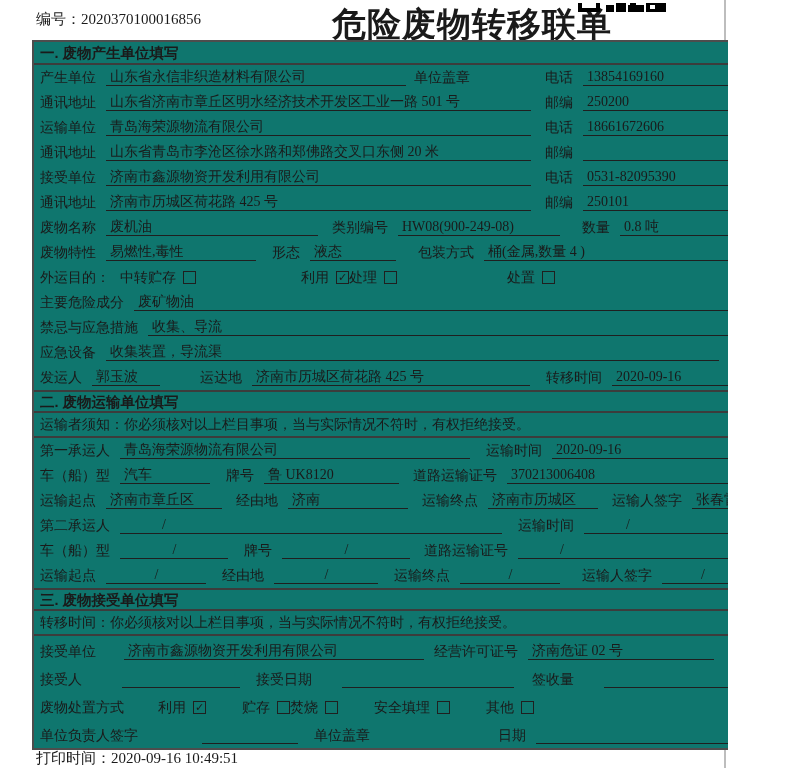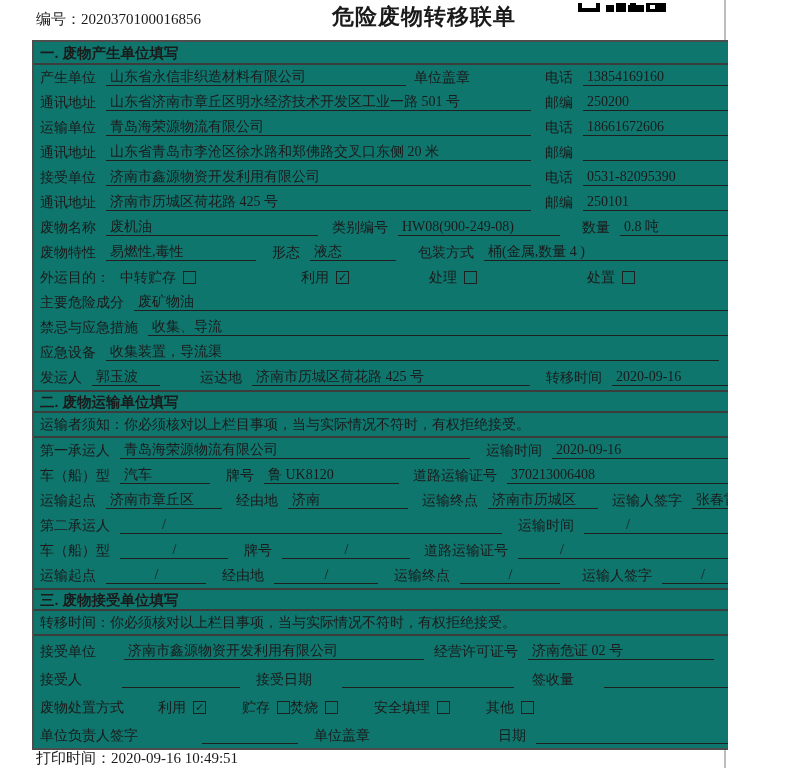--- a/index.html
+++ b/index.html
@@ -1,21 +1,21 @@
 <!DOCTYPE html>
 <html><head>
 <meta charset="utf-8">
 <style>
   html,body{margin:0;padding:0;background:#ffffff;}
   .page{position:relative;width:728px;height:768px;background:#fff;overflow:hidden;
         font-family:"Liberation Serif","DejaVu Serif",serif;color:#1a1a1a;font-size:14px;}
   .edge-line{position:absolute;top:0;right:2px;width:2px;height:768px;background:#bdbdbd;}
   .serial{position:absolute;left:36px;top:10px;font-size:15px;white-space:nowrap;}
   .doc-title{position:absolute;left:332px;top:2px;font-family:"Liberation Sans","DejaVu Sans",sans-serif;
-             font-weight:bold;font-size:22px;letter-spacing:1px;white-space:nowrap;}
+             font-weight:bold;font-size:34px;letter-spacing:1px;white-space:nowrap;}
   .qr{position:absolute;left:578px;top:0;}
   .form{position:absolute;left:32px;top:40px;width:723px;border:2px solid #4d4d4d;box-sizing:border-box;background:#0f766e;}
   .sec{height:23px;display:flex;align-items:center;padding:1px 6px 0 6px;box-sizing:border-box;
        font-family:"Liberation Sans","DejaVu Sans",sans-serif;font-weight:bold;font-size:14.5px;
        border-bottom:2px solid #3c3c3c;}
   .sec.mid{border-top:2px solid #3c3c3c;}
   .note{height:25px;display:flex;align-items:center;padding:4px 6px;box-sizing:border-box;border-bottom:2px solid #3c3c3c;}
   .row{display:flex;align-items:flex-end;padding:0 10px 4px 6px;box-sizing:border-box;}
   .r25{height:25px;}
   .r28{height:28px;}
@@ -129,21 +129,21 @@
       <span class="lbl" style="margin-left:22px">包装方式</span>
       <span class="fl grow">桶(金属,数量  4 )</span>
     </div>
 
     <div class="row r25">
       <span class="lbl">外运目的：</span>
       <span class="lbl" style="margin-right:0">中转贮存</span>
       <span class="cb"></span>
       <span class="lbl" style="margin-left:105px;margin-right:0">利用</span>
       <span class="cb">✓</span>
-      <span class="lbl" style="margin-left:80px;margin-right:0">处理</span>
+      <span class="lbl" style="margin-right:0">处理</span>
       <span class="cb"></span>
       <span class="lbl" style="margin-left:110px;margin-right:0">处置</span>
       <span class="cb"></span>
     </div>
 
     <div class="row r25">
       <span class="lbl">主要危险成分</span>
       <span class="fl grow" style="margin-right:6px">废矿物油</span>
     </div>
 

